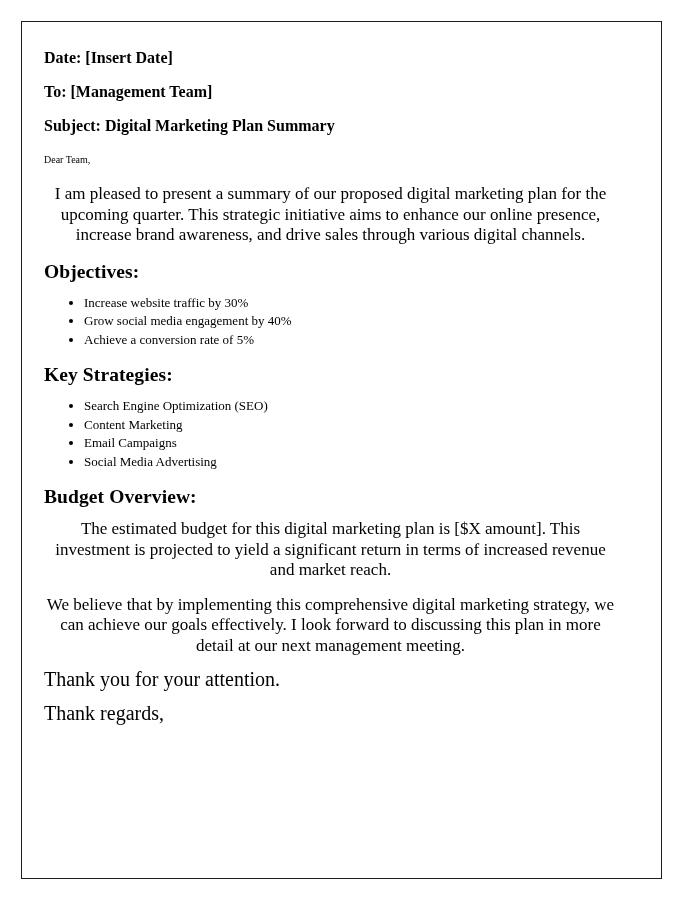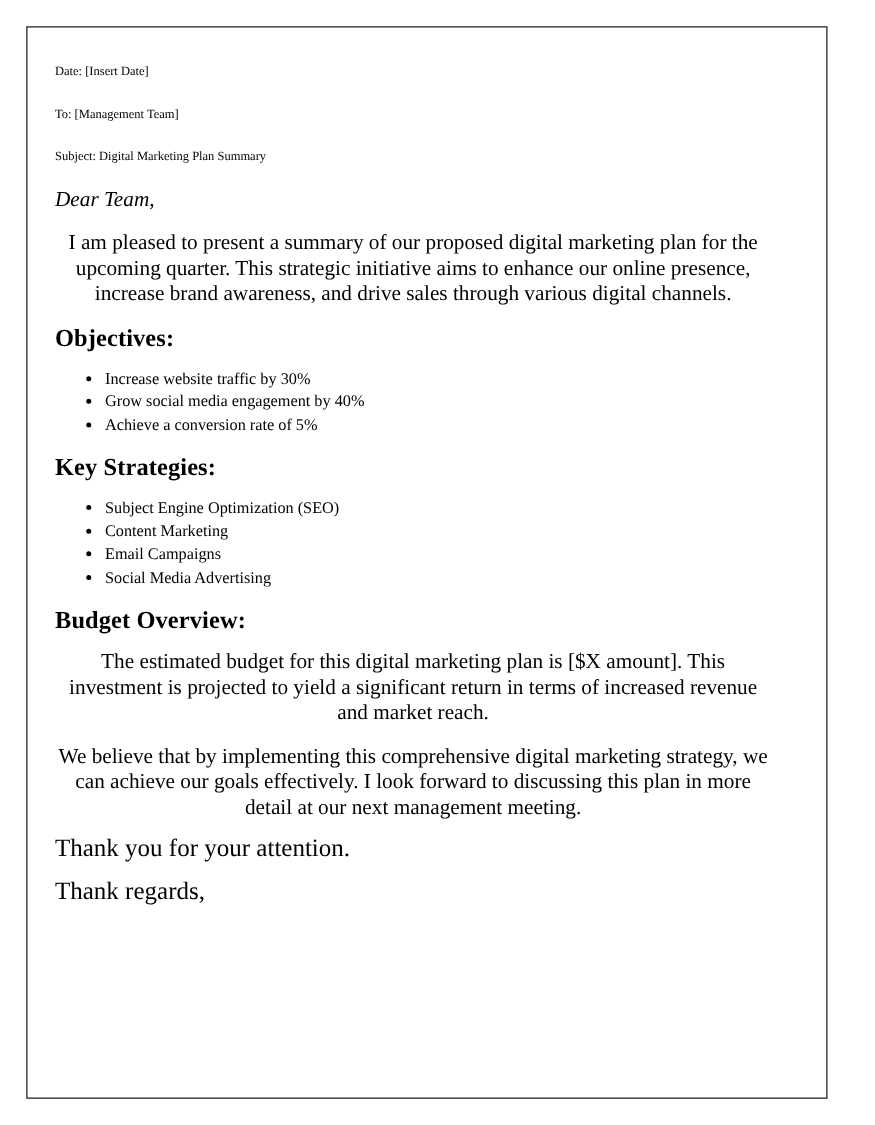--- a/index.html
+++ b/index.html
@@ -25,31 +25,31 @@
     background: #ffffff;
     box-sizing: border-box;
   }
 
   .page-body {
     padding: 26px 44px 0 22px;
     box-sizing: border-box;
   }
 
   .line {
-    font-size: 17px;
+    font-size: 10px;
     line-height: 19px;
     margin: 0 0 15px 0;
     color: #000000;
-    font-style: italic;
   }
 
   .meta-line {
-    font-size: 10px;
+    font-size: 16px;
     line-height: 19px;
     margin: 0 0 15px 0;
+    font-weight: bold;
   }
 
   .para {
     font-size: 17px;
     line-height: 20.5px;
     margin: 0 0 14px 0;
     text-align: center;
     max-width: 572px;
   }
 
@@ -99,21 +99,21 @@
 
     <h2 class="section-heading">Objectives:</h2>
     <ul class="bullets">
       <li>Increase website traffic by 30%</li>
       <li>Grow social media engagement by 40%</li>
       <li>Achieve a conversion rate of 5%</li>
     </ul>
 
     <h2 class="section-heading">Key Strategies:</h2>
     <ul class="bullets">
-      <li>Subject Engine Optimization (SEO)</li>
+      <li>Search Engine Optimization (SEO)</li>
       <li>Content Marketing</li>
       <li>Email Campaigns</li>
       <li>Social Media Advertising</li>
     </ul>
 
     <h2 class="section-heading">Budget Overview:</h2>
     <p class="para para-wide">The estimated budget for this digital marketing plan is [$X amount]. This investment is projected to yield a significant return in terms of increased revenue and market reach.</p>
 
     <p class="para para-wide">We believe that by implementing this comprehensive digital marketing strategy, we can achieve our goals effectively. I look forward to discussing this plan in more detail at our next management meeting.</p>
 

